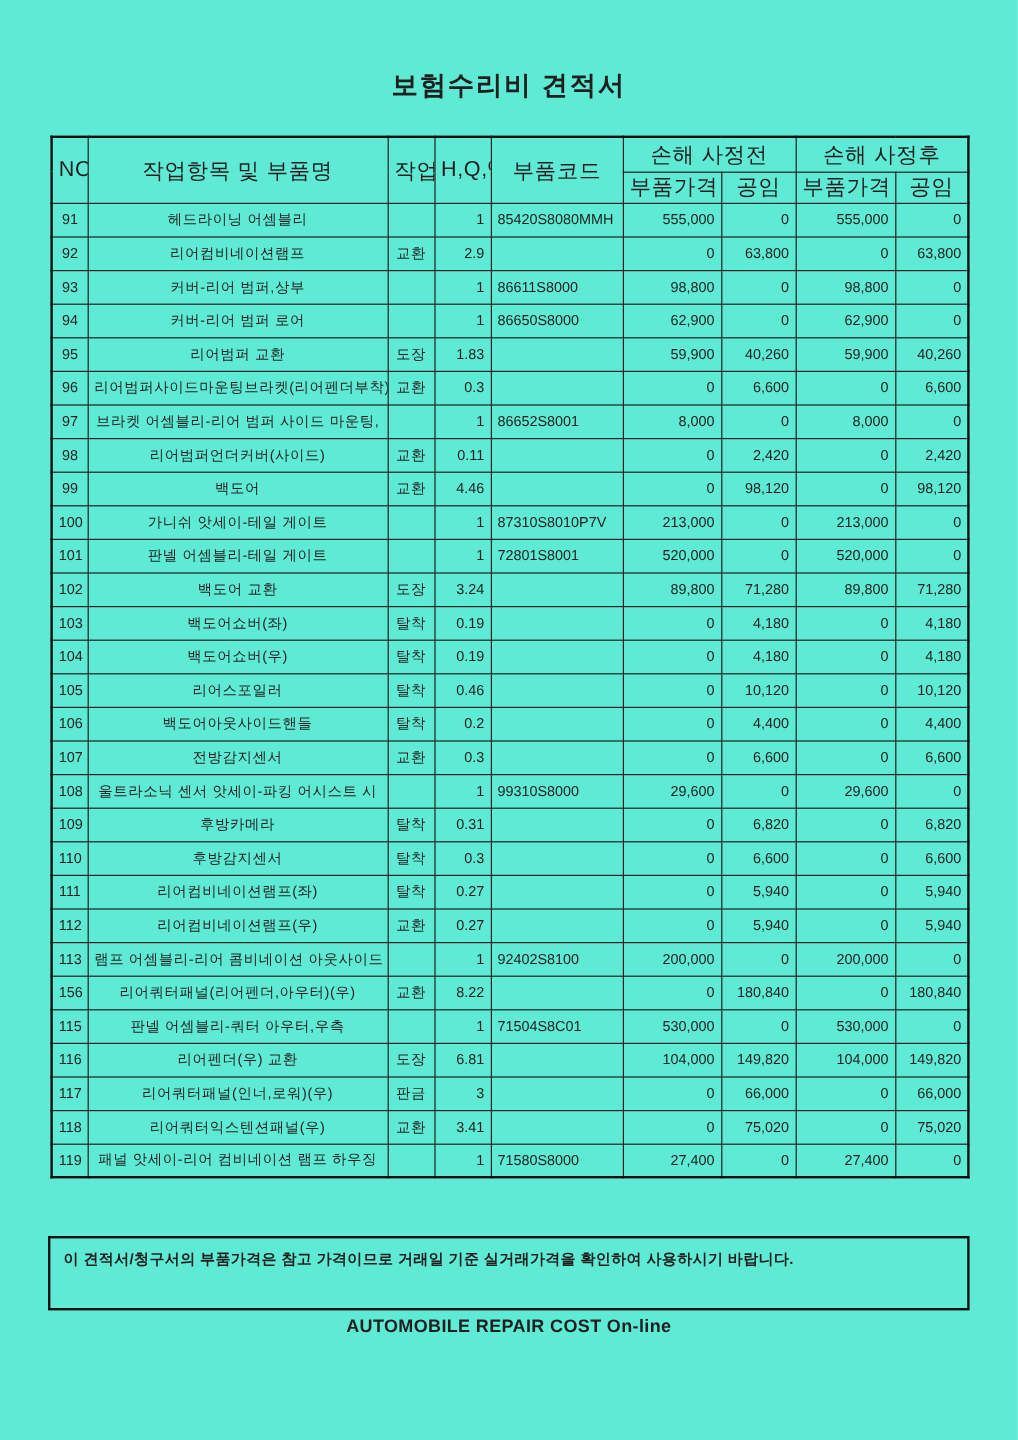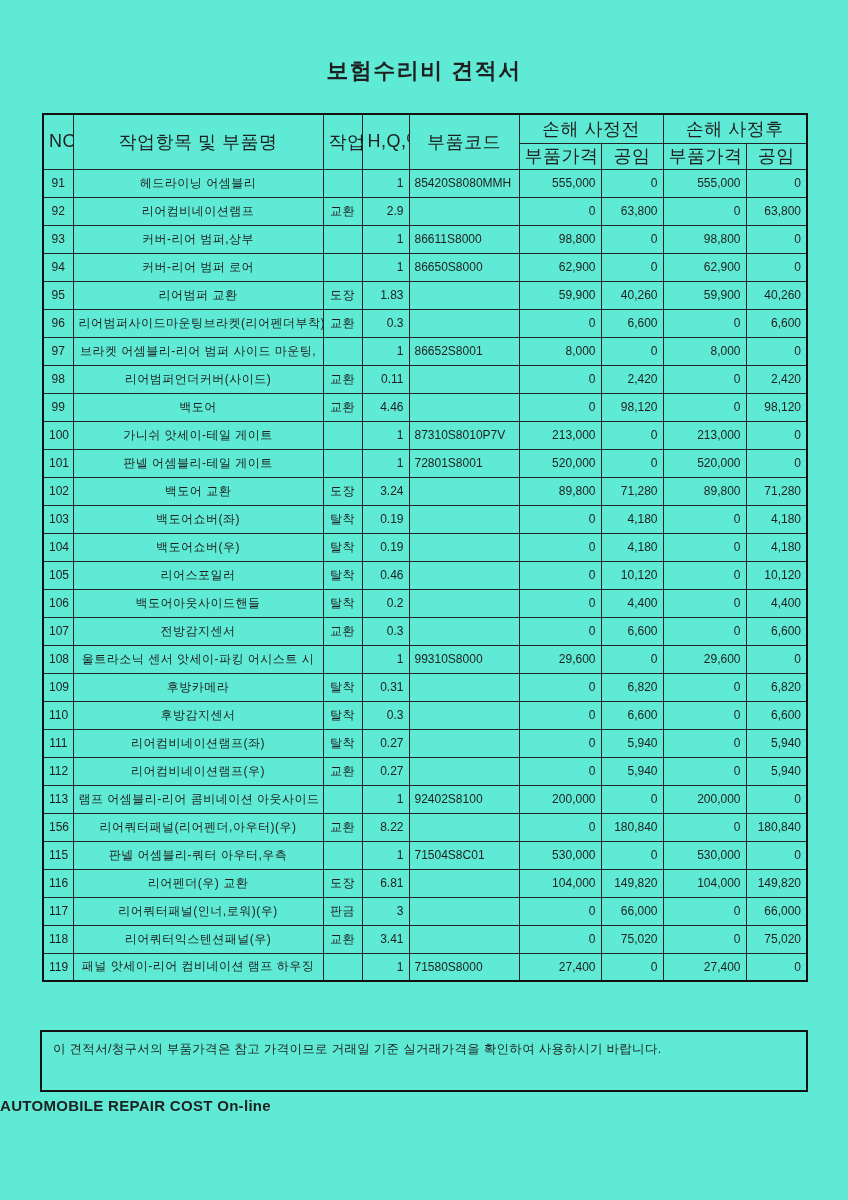--- a/index.html
+++ b/index.html
@@ -38,25 +38,25 @@
   td.c-name { text-align: center; padding-left: 22px; letter-spacing: 0.5px; font-size: 12.5px; }
   td.c-work { text-align: center; letter-spacing: 0.5px; font-family: Liberation Serif, serif; }
   td.c-hq   { text-align: right; padding-right: 7px; }
   td.c-code { text-align: left; padding-left: 4px; }
   td.c-num  { text-align: right; padding-right: 8px; }
 
   .notice-box {
     position: absolute; left: 40px; top: 1030px; width: 768px; height: 62px;
     border: 2px solid #111;
     padding: 9px 11px;
-    font-size: 12.5px; letter-spacing: 0.3px;
+    font-size: 12.5px; letter-spacing: 0.3px; font-weight: bold;
   }
   .footer-brand {
     position: absolute; top: 1097px; left: 0; width: 100%;
-    text-align: left; font-size: 15px; font-weight: bold; letter-spacing: 0.3px;
+    text-align: center; font-size: 15px; font-weight: bold; letter-spacing: 0.3px;
   }
   .footer-page {
     position: absolute; top: 1129px; left: 0; width: 100%;
     text-align: center; font-size: 13px;
   }
 </style>
 </head>
 <body>
 
 <div class="page">

